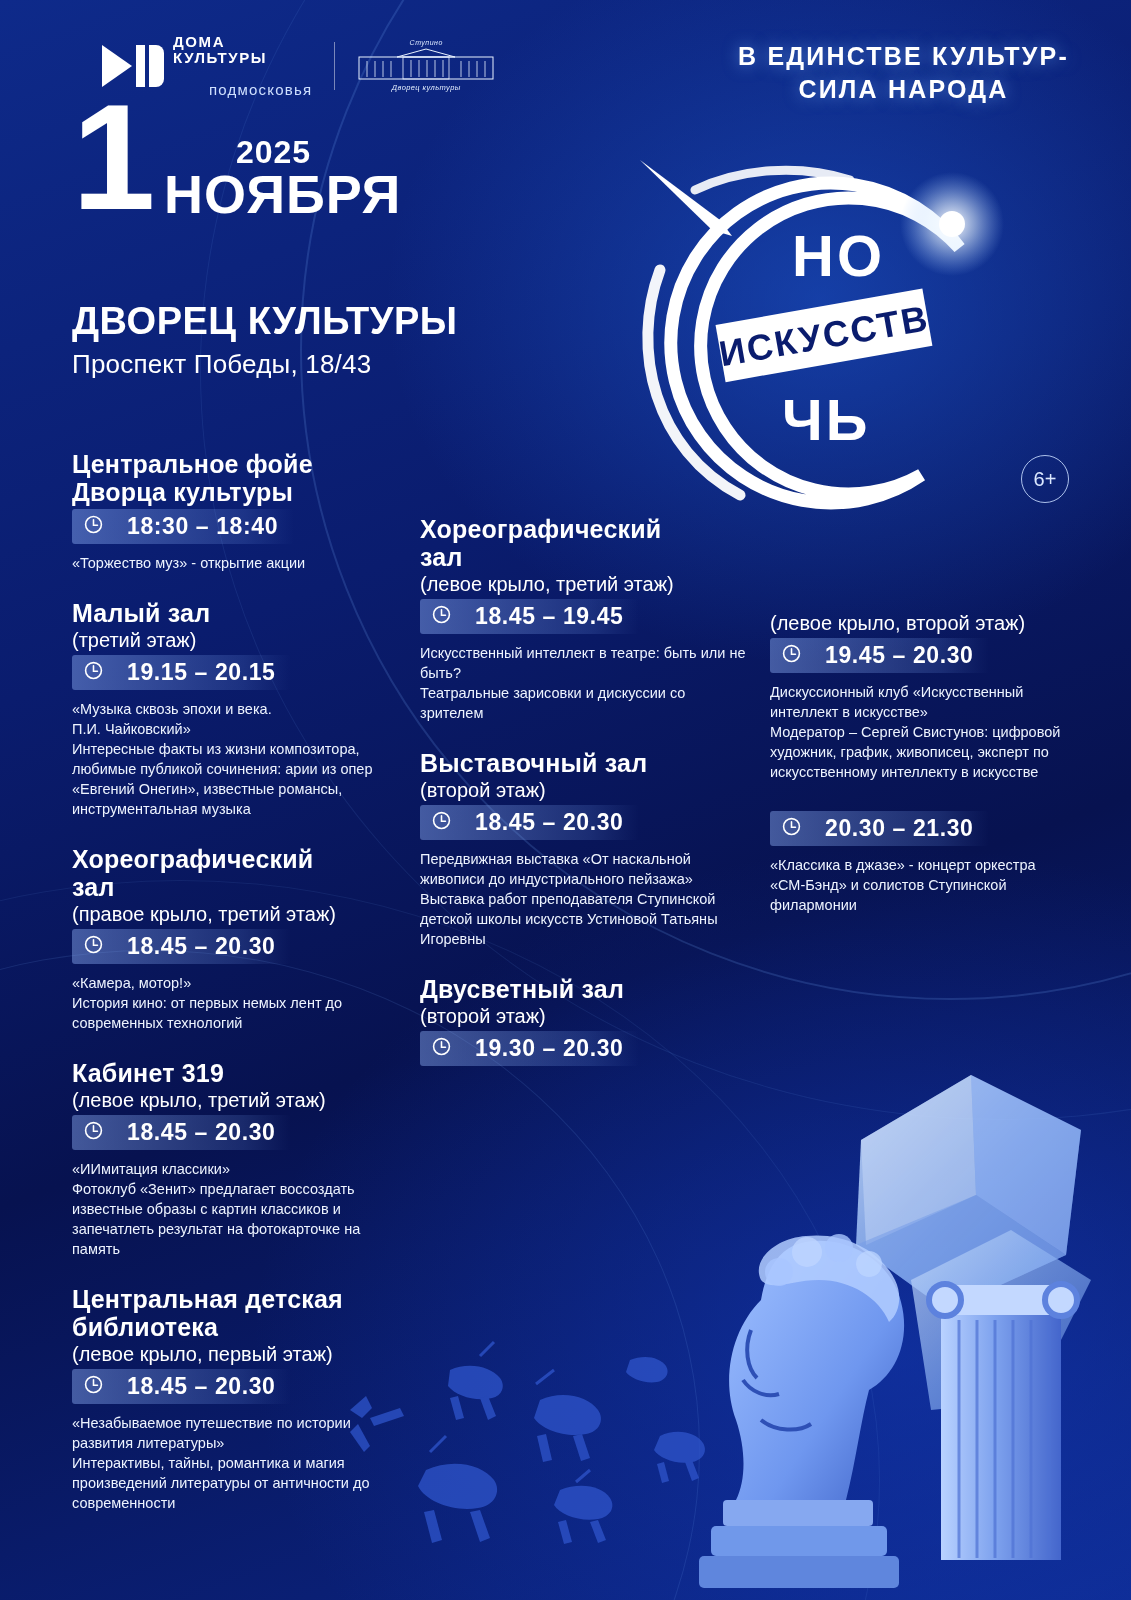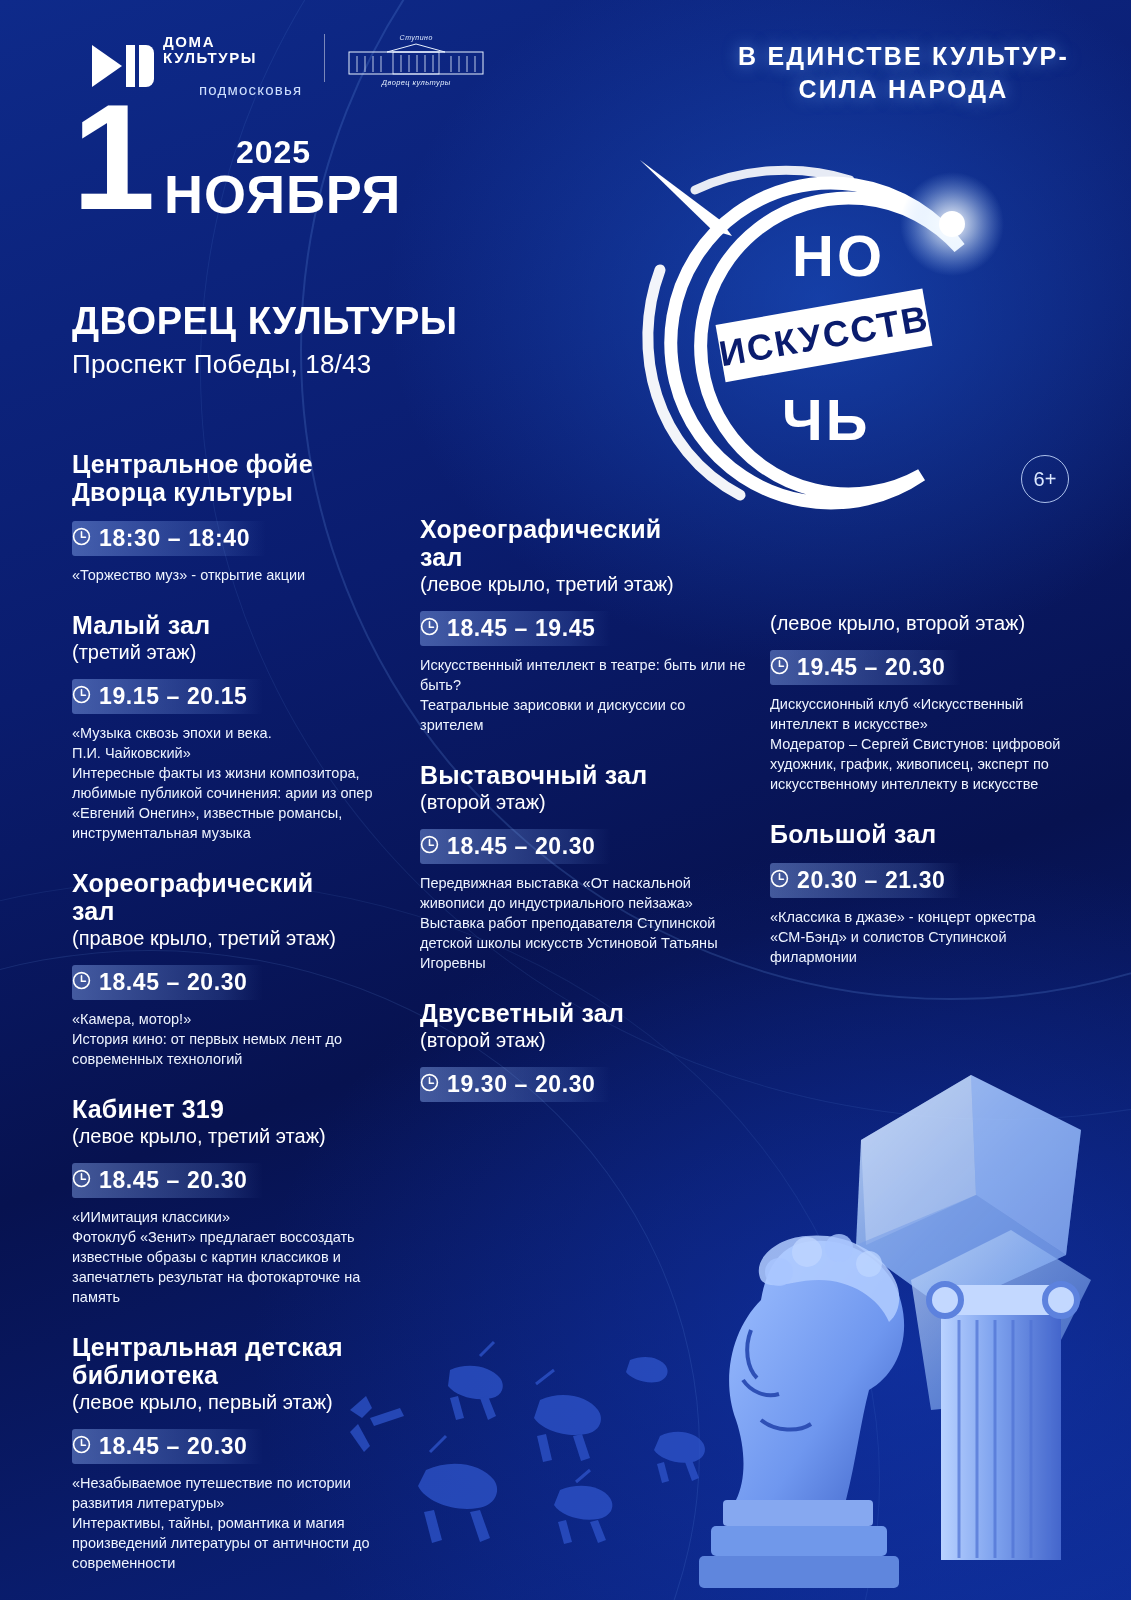--- a/index.html
+++ b/index.html
@@ -25,21 +25,21 @@
     border-radius: 50%;
     border: 1px solid rgba(120,180,255,0.18);
     pointer-events: none;
   }
   .s1 { width: 1300px; height: 1300px; left: 300px; top: -300px; border-width: 2px; }
   .s2 { width: 1600px; height: 1500px; left: 200px; top: -380px; border-color: rgba(120,180,255,0.10); }
   .s3 { width: 1100px; height: 1000px; left: -400px; top: 950px; border-color: rgba(120,180,255,0.13); }
   .s4 { width: 1400px; height: 1200px; left: -520px; top: 880px; border-color: rgba(120,180,255,0.09); }
 
   
-  .header { position: absolute; left: 92px; top: 34px; display: flex; align-items: flex-start; gap: 16px; }
+  .header { position: absolute; left: 102px; top: 34px; display: flex; align-items: center; gap: 16px; }
   .logo-mark { display: flex; align-items: center; gap: 9px; }
   .logo-glyph { width: 62px; height: 42px; position: relative; }
   .logo-glyph .tri {
     position: absolute; left: 0; top: 0; width: 0; height: 0;
     border-left: 30px solid #fff; border-top: 21px solid transparent; border-bottom: 21px solid transparent;
   }
   .logo-glyph .bar1 { position: absolute; left: 34px; top: 0; width: 9px; height: 42px; background: #fff; }
   .logo-glyph .bar2 { position: absolute; left: 47px; top: 0; width: 15px; height: 42px; background: #fff; border-radius: 0 8px 8px 0; }
   .logo-text { line-height: 1.05; }
   .logo-text .l1, .logo-text .l2 { font-weight: 700; font-size: 15px; letter-spacing: 1.6px; }
@@ -83,22 +83,22 @@
   
   .col { position: absolute; }
   .col-1 { left: 72px; top: 450px; width: 330px; }
   .col-2 { left: 420px; top: 515px; width: 330px; }
   .col-3 { left: 770px; top: 610px; width: 300px; }
 
   .block { margin-bottom: 26px; }
   .b-title { font-size: 25px; font-weight: 700; line-height: 1.12; letter-spacing: 0.2px; }
   .b-sub { font-size: 20px; font-weight: 400; line-height: 1.15; margin-top: 2px; }
   .time-row {
-    display: inline-flex; align-items: center; gap: 8px;
-    margin-top: 15px; padding: 4px 16px 4px 0;
+    display: inline-flex; align-items: center; gap: 24px;
+    margin-top: 3px; padding: 4px 16px 4px 12px;
     background: linear-gradient(90deg, rgba(150,185,255,0.42) 0%, rgba(110,150,230,0.18) 78%, rgba(110,150,230,0.0) 100%);
     border-radius: 3px;
   }
   .clock { width: 19px; height: 19px; flex: 0 0 19px; }
   .time-text { font-size: 23px; font-weight: 700; letter-spacing: 0.6px; }
   .b-desc { font-size: 14.5px; line-height: 1.38; margin-top: 9px; color: #eef4ff; }
 
   
   .art { position: absolute; right: 0; bottom: 0; width: 520px; height: 620px; pointer-events: none; }
   .cave { position: absolute; left: 330px; bottom: 20px; width: 420px; height: 240px; pointer-events: none; opacity: 0.9; }
@@ -259,21 +259,21 @@
         </div></div>
     </div>
   <div class="col col-3">
       <div class="block"><div class="b-sub">(левое крыло, второй этаж)</div><div class="time-row">
           <span><svg class="clock" viewBox="0 0 24 24">
               <circle cx="12" cy="12" r="10" fill="none" stroke="#ffffff" stroke-width="2"></circle>
               <path d="M12 6 v7 h5" fill="none" stroke="#ffffff" stroke-width="2" stroke-linecap="round"></path>
             </svg></span>
           <span class="time-text">19.45 – 20.30</span>
         </div><div class="b-desc">Дискуссионный клуб «Искусственный интеллект в искусстве»<br>Модератор – Сергей Свистунов: цифровой художник, график, живописец, эксперт по искусственному интеллекту в искусстве</div></div>
-      <div class="block"><div class="b-title">Большой зал</div><div class="time-row">
+      <div class="block"><div class="time-row">
           <span><svg class="clock" viewBox="0 0 24 24">
               <circle cx="12" cy="12" r="10" fill="none" stroke="#ffffff" stroke-width="2"></circle>
               <path d="M12 6 v7 h5" fill="none" stroke="#ffffff" stroke-width="2" stroke-linecap="round"></path>
             </svg></span>
           <span class="time-text">20.30 – 21.30</span>
         </div><div class="b-desc">«Классика в джазе» - концерт оркестра «СМ-Бэнд» и солистов Ступинской филармонии</div></div>
     </div>
 
   <svg class="art" viewBox="0 0 520 620">
     <defs>

